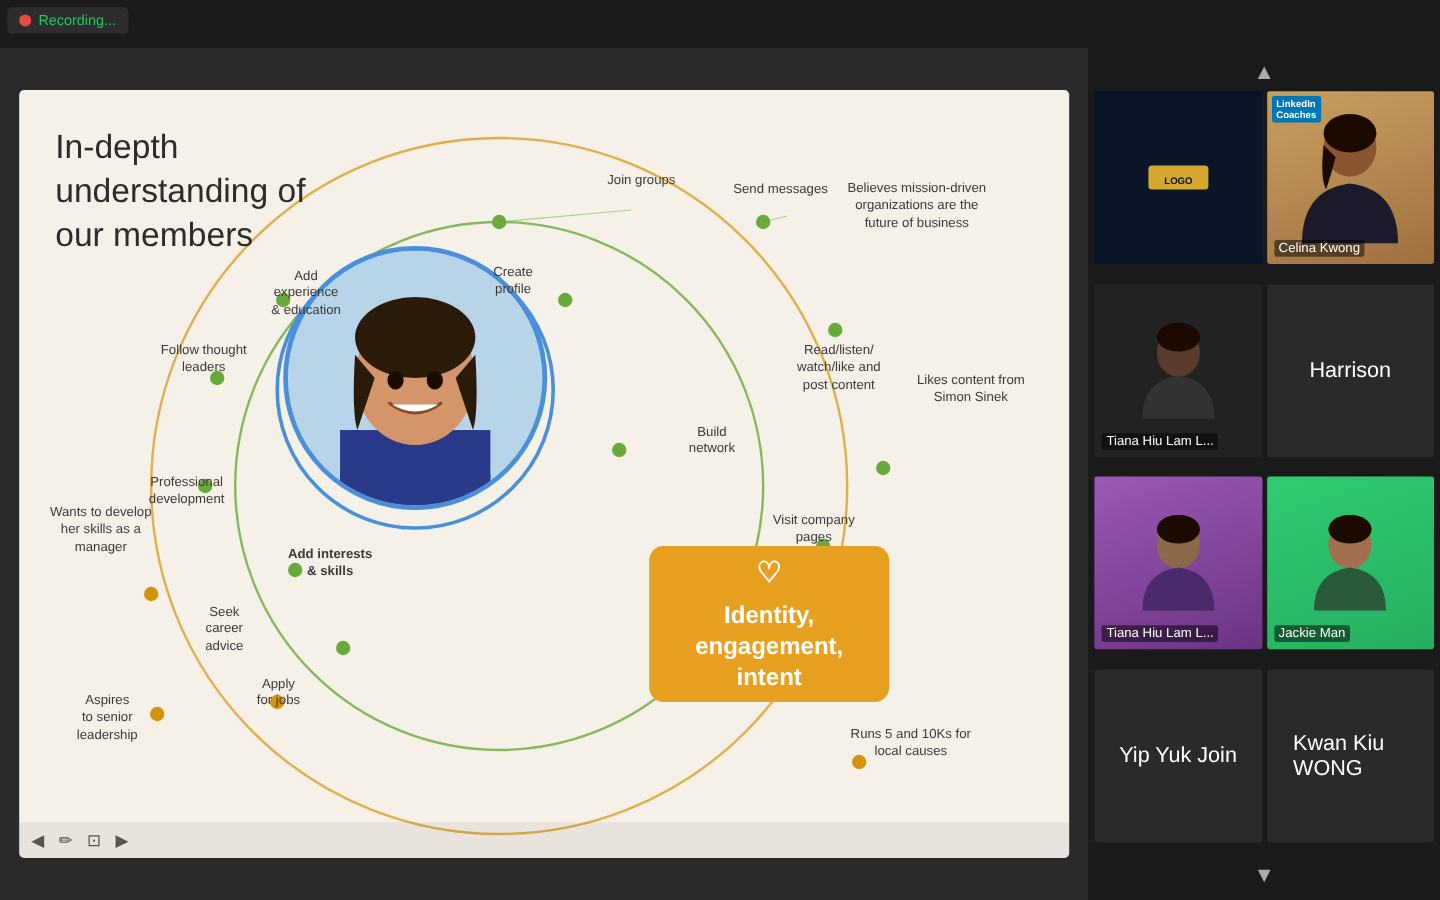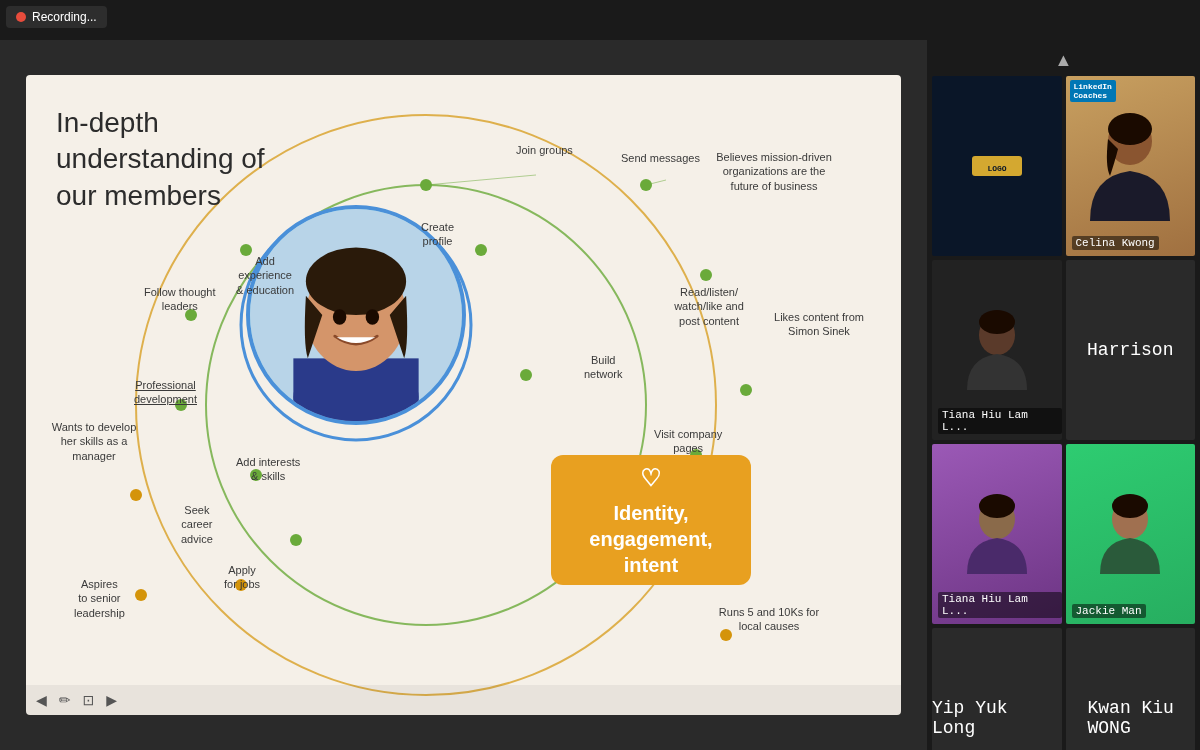--- a/index.html
+++ b/index.html
@@ -11,21 +11,21 @@
       overflow: hidden;
       position: relative;
     }
 
     
     #recording-badge {
       position: absolute;
       top: 6px;
       left: 6px;
       background: #2d2d2d;
-      color: #ffffff;
+      color: #22c55e;
       font-size: 12px;
       padding: 4px 10px;
       border-radius: 4px;
       display: flex;
       align-items: center;
       gap: 6px;
       z-index: 100;
     }
     #recording-badge .rec-dot {
       width: 10px;
@@ -43,21 +43,21 @@
       padding-top: 40px;
     }
 
     
     #slide-area {
       flex: 1;
       background: #2a2a2a;
       display: flex;
       align-items: center;
       justify-content: center;
-      padding: 26px;
+      padding: 16px;
     }
 
     #slide-content {
       background: #f5f0e8;
       width: 875px;
       height: 640px;
       border-radius: 4px;
       position: relative;
       overflow: hidden;
     }
@@ -186,25 +186,24 @@
       width: 100%;
       flex: 1;
     }
 
     .participant-cell {
       background: #2d2d2d;
       display: flex;
       flex-direction: column;
       align-items: center;
       justify-content: center;
-      height: 180px;
+      height: 144px;
       position: relative;
       border-radius: 2px;
       overflow: hidden;
-      font-family: Liberation Mono, monospace;
     }
 
     .participant-name {
       position: absolute;
       bottom: 6px;
       left: 6px;
       color: white;
       font-size: 11px;
       background: rgba(0,0,0,0.5);
       padding: 1px 4px;
@@ -318,23 +317,23 @@
 
       <div class="orbit-label" style="top:68px; left:490px;">Join groups</div>
       <div class="orbit-label" style="top:145px; left:395px;">Create<br>profile</div>
       <div class="orbit-label" style="top:76px; left:595px;">Send messages</div>
       <div class="orbit-label" style="top:75px; left:688px; max-width:120px;">Believes mission-driven organizations are the future of business</div>
       <div class="orbit-label" style="top:210px; left:638px; max-width:90px;text-align:center;">Read/listen/ watch/like and post content</div>
       <div class="orbit-label" style="top:235px; left:748px; max-width:90px;">Likes content from Simon Sinek</div>
       <div class="orbit-label" style="top:278px; left:558px;">Build<br>network</div>
       <div class="orbit-label" style="top:352px; left:628px;">Visit company<br>pages</div>
       <div class="orbit-label" style="top:210px; left:118px;">Follow thought<br>leaders</div>
-      <div class="orbit-label" style="top:179px; left:210px;">Add<br>experience<br>&amp; education</div>
-      <div class="orbit-label" style="top:303px; left:108px;text-decoration:underline;">Professional<br>development</div>
-      <div class="orbit-label" style="top:380px; left:210px;">Add interests<br>&amp; skills</div>
+      <div class="orbit-label" style="top:148px; left:210px;">Add<br>experience<br>&amp; education</div>
+      <div class="orbit-label" style="top:320px; left:108px;">Professional<br>development</div>
+      <div class="orbit-label" style="top:380px; left:224px;font-weight:bold;">Add interests<br>&amp; skills</div>
       <div class="orbit-label" style="top:345px; left:18px; max-width:100px;">Wants to develop her skills as a manager</div>
       <div class="orbit-label" style="top:428px; left:155px;">Seek<br>career<br>advice</div>
       <div class="orbit-label" style="top:488px; left:198px;">Apply<br>for jobs</div>
       <div class="orbit-label" style="top:502px; left:48px;">Aspires<br>to senior<br>leadership</div>
       <div class="orbit-label" style="top:530px; left:688px; max-width:110px;">Runs 5 and 10Ks for local causes</div>
 
       <div class="identity-badge">
         <span class="heart-icon">♡</span>
         <span>Identity,<br>engagement,<br>intent</span>
       </div>
@@ -399,21 +398,21 @@
       <div class="participant-cell jackie-video">
         <svg width="70" height="80" viewBox="0 0 70 80">
           <ellipse cx="35" cy="25" rx="18" ry="20" fill="#a07050"></ellipse>
           <path d="M 5 80 Q 5 48 35 44 Q 65 48 65 80 Z" fill="#2a5a3a"></path>
           <ellipse cx="35" cy="12" rx="18" ry="12" fill="#1a0a00"></ellipse>
         </svg>
         <div class="participant-name">Jackie Man</div>
       </div>
 
       <div class="participant-cell" style="background:#2a2a2a;">
-        <div class="participant-name-center">Yip Yuk Long</div>
+        <div class="participant-name-center">Yip Yuk Join</div>
       </div>
 
       <div class="participant-cell" style="background:#2a2a2a;padding-left:22px;">
         <div class="participant-name-center">Kwan Kiu WONG</div>
       </div>
 
     </div>
 
     <div class="nav-arrow">▼</div>
 

